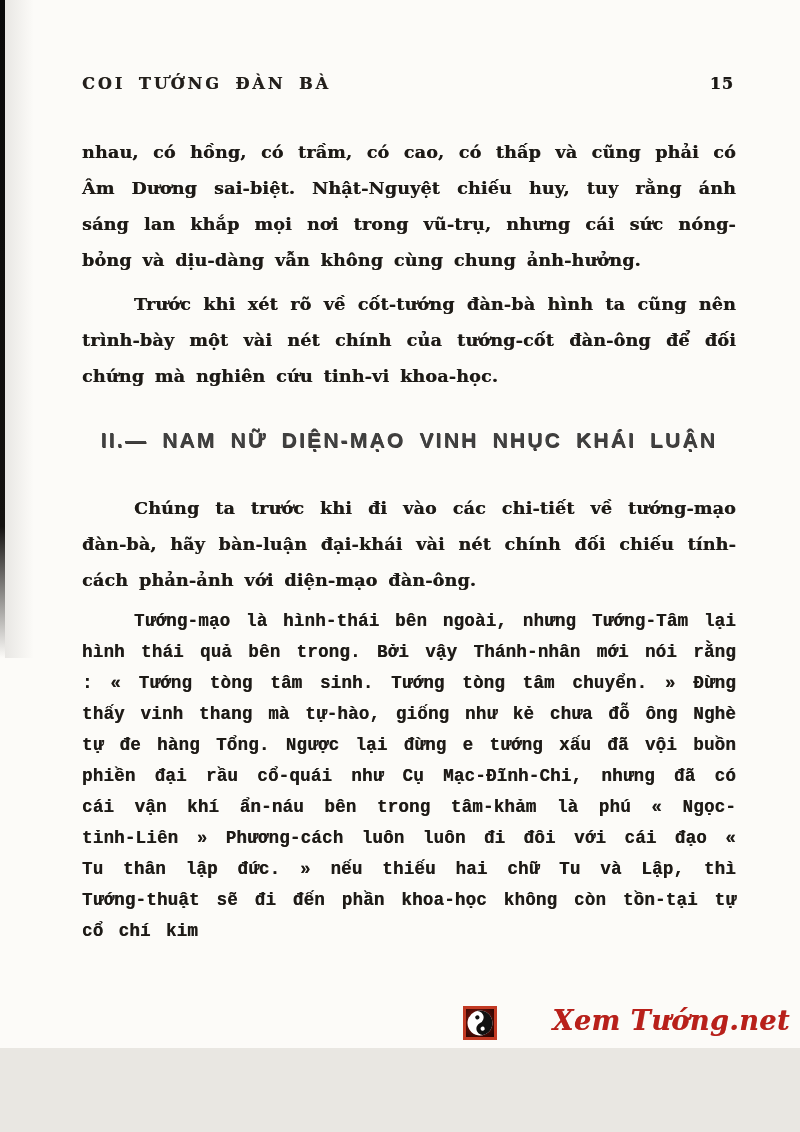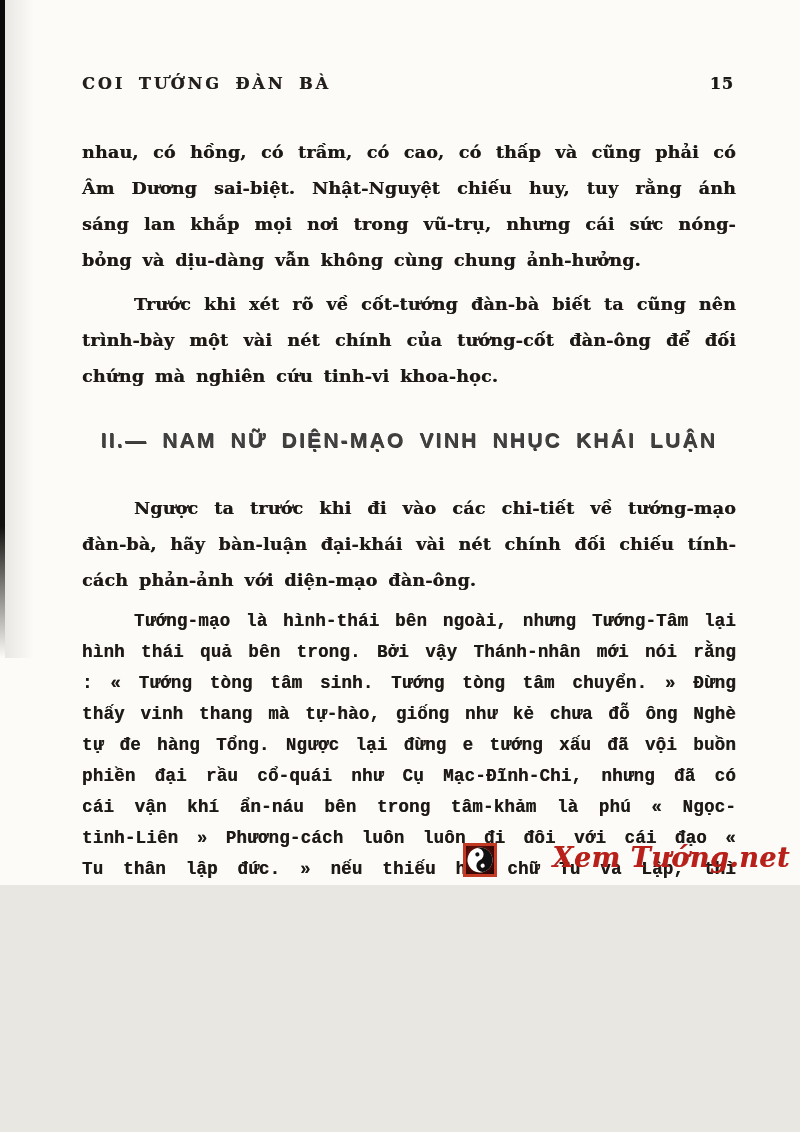--- a/index.html
+++ b/index.html
@@ -3,21 +3,21 @@
 <meta charset="utf-8">
 <style>
   html, body { margin: 0; padding: 0; }
   body {
     width: 800px; height: 1132px;
     background: #e9e7e2;
     font-family: "DejaVu Serif", serif;
   }
   .page {
     position: relative;
-    width: 800px; height: 885px;
+    width: 800px; height: 1048px;
     background: #fcfbf8;
     overflow: hidden;
     color: #1b1815;
   }
   
   .edge-line {
     position: absolute; left: 0; top: 0;
     width: 5px; height: 658px;
     background: linear-gradient(to bottom,
       #0a0a0a 0%, #141210 80%, rgba(20,18,16,0) 100%);
@@ -118,25 +118,25 @@
   <div class="edge-line"></div>
   <div class="edge-shade"></div>
 
   <div class="header">
     <span class="running-title">COI TƯỚNG ĐÀN BÀ</span>
     <span class="page-number">15</span>
   </div>
 
   <div class="content">
     <p class="para">nhau, có hồng, có trầm, có cao, có thấp và cũng phải có Âm Dương sai-biệt. Nhật-Nguyệt chiếu huy, tuy rằng ánh sáng lan khắp mọi nơi trong vũ-trụ, nhưng cái sức nóng-bỏng và dịu-dàng vẫn không cùng chung ảnh-hưởng.</p>
-    <p class="para indent">Trước khi xét rõ về cốt-tướng đàn-bà biết ta cũng nên trình-bày một vài nét chính của tướng-cốt đàn-ông để đối chứng mà nghiên cứu tinh-vi khoa-học.</p>
+    <p class="para indent">Trước khi xét rõ về cốt-tướng đàn-bà hình ta cũng nên trình-bày một vài nét chính của tướng-cốt đàn-ông để đối chứng mà nghiên cứu tinh-vi khoa-học.</p>
 
     <h2 class="section-heading">II.— NAM NỮ DIỆN-MẠO VINH NHỤC KHÁI LUẬN</h2>
 
-    <p class="para indent">Ngược ta trước khi đi vào các chi-tiết về tướng-mạo đàn-bà, hãy bàn-luận đại-khái vài nét chính đối chiếu tính-cách phản-ảnh với diện-mạo đàn-ông.</p>
+    <p class="para indent">Chúng ta trước khi đi vào các chi-tiết về tướng-mạo đàn-bà, hãy bàn-luận đại-khái vài nét chính đối chiếu tính-cách phản-ảnh với diện-mạo đàn-ông.</p>
     <p class="para indent long">Tướng-mạo là hình-thái bên ngoài, nhưng Tướng-Tâm lại hình thái quả bên trong. Bởi vậy Thánh-nhân mới nói rằng : « Tướng tòng tâm sinh. Tướng tòng tâm chuyển. » Đừng thấy vinh thang mà tự-hào, giống như kẻ chưa đỗ ông Nghè tự đe hàng Tổng. Ngược lại đừng e tướng xấu đã vội buồn phiền đại rầu cổ-quái như Cụ Mạc-Đĩnh-Chi, nhưng đã có cái vận khí ẩn-náu bên trong tâm-khảm là phú « Ngọc-tỉnh-Liên » Phương-cách luôn luôn đi đôi với cái đạo « Tu thân lập đức. » nếu thiếu hai chữ Tu và Lập, thì Tướng-thuật sẽ đi đến phần khoa-học không còn tồn-tại tự cổ chí kim</p>
   </div>
 
   <div class="watermark">
     <span class="yy-box">
       <svg viewBox="0 0 100 100" aria-hidden="true">
         <circle cx="50" cy="50" r="48" fill="#ffffff"></circle>
         <path d="M50 2 a48 48 0 0 1 0 96 a24 24 0 0 1 0 -48 a24 24 0 0 0 0 -48 Z" fill="#111111"></path>
         <circle cx="50" cy="26" r="8" fill="#111111"></circle>
         <circle cx="50" cy="74" r="8" fill="#ffffff"></circle>

